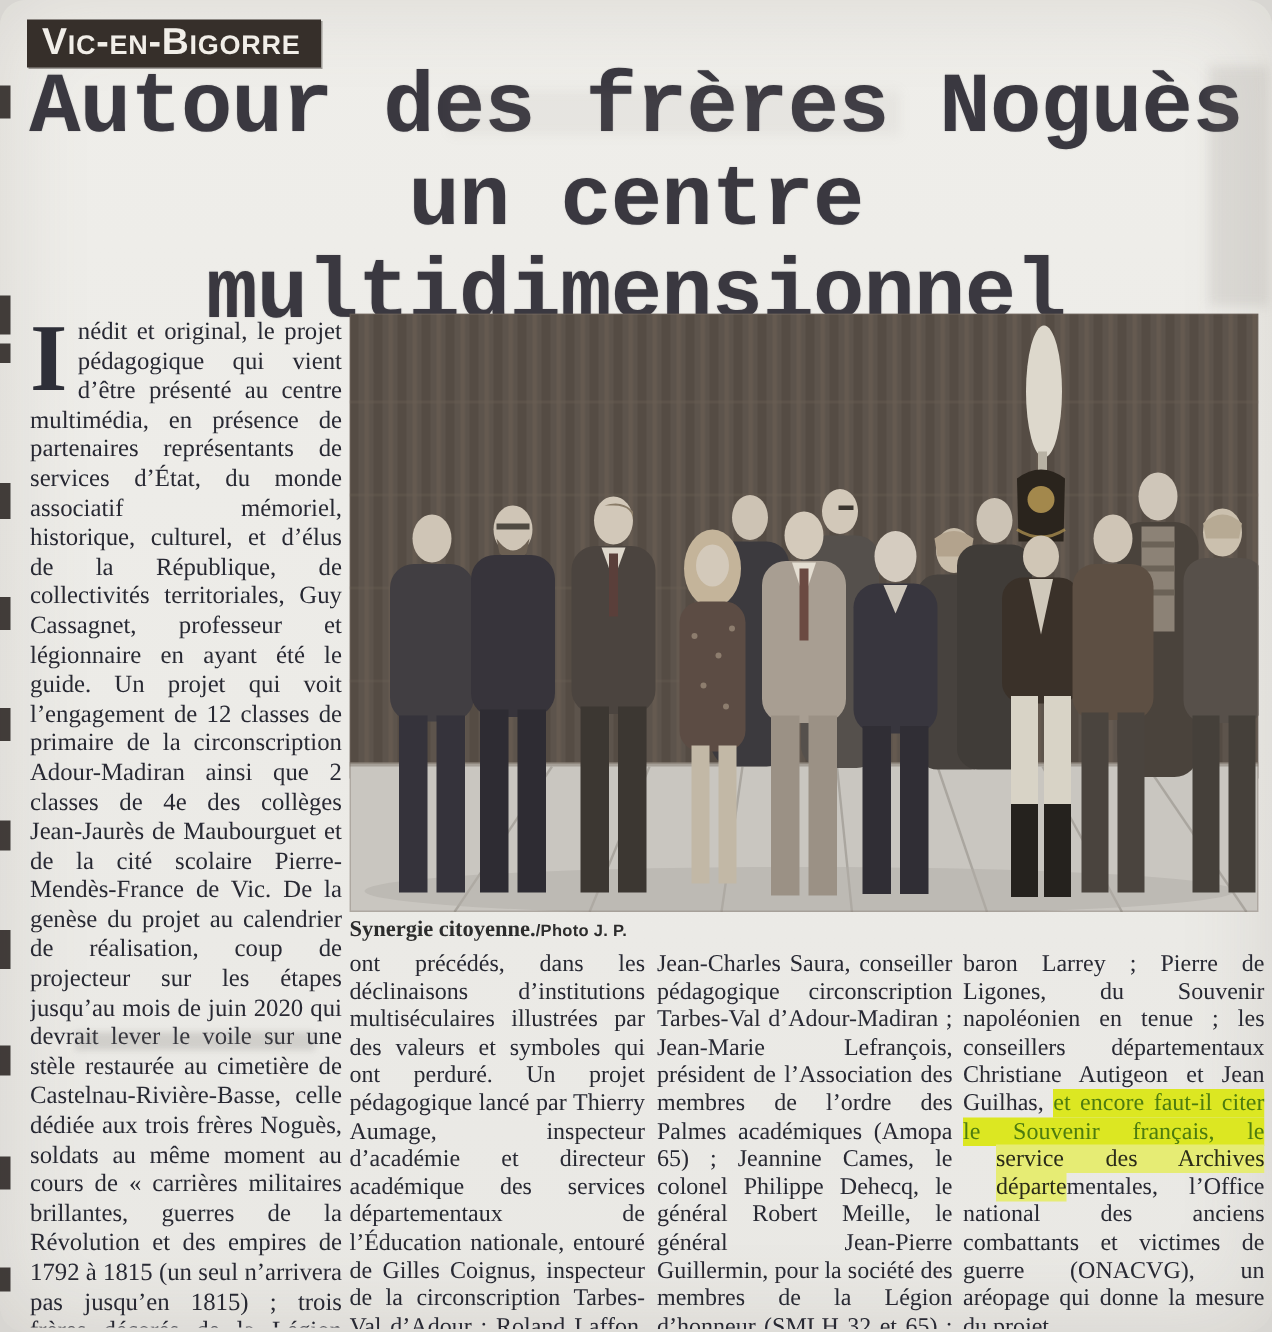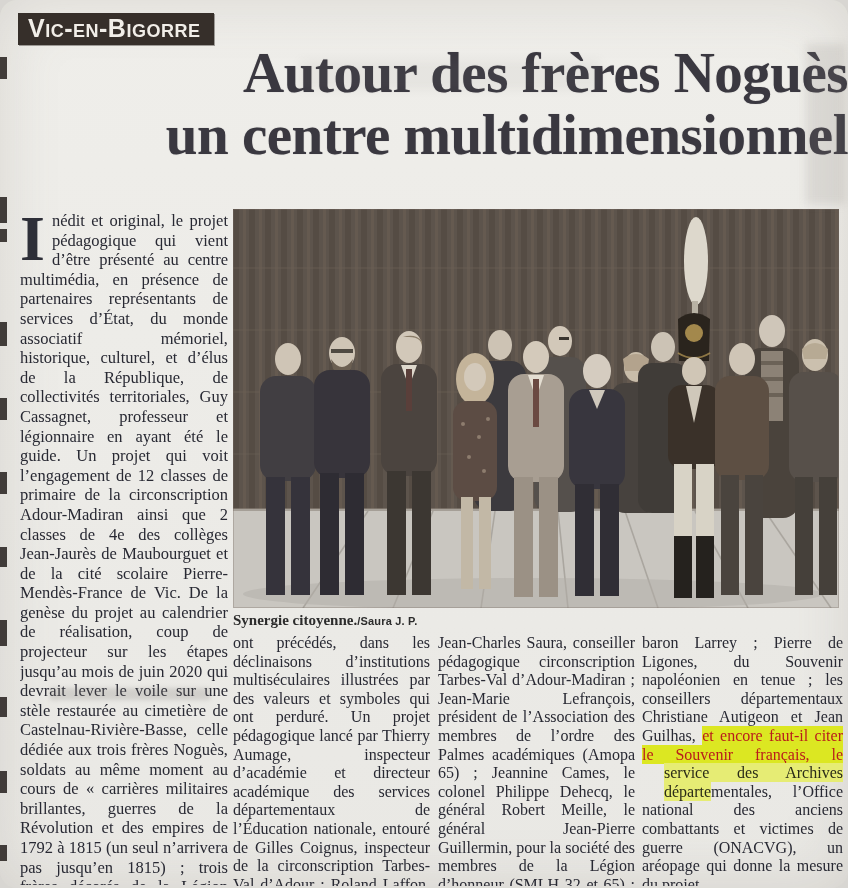--- a/index.html
+++ b/index.html
@@ -15,39 +15,39 @@
     position:absolute;left:18px;top:13px;
     background:#362f2a;color:#f1eee8;
     font-family:"Liberation Sans",sans-serif;font-weight:bold;
     font-variant:small-caps;letter-spacing:.5px;
     font-size:25px;line-height:26px;padding:2px 14px 4px 10px;
     box-shadow:1px 1px 0 rgba(40,35,30,.4);
   }
   
   .headline{
     position:absolute;left:0;top:42px;width:848px;margin:0;
-    text-align:right;font-family:Liberation Serif, serif;
+    text-align:center;font-family:Liberation Mono, monospace;
     font-weight:bold;font-size:57px;line-height:62px;letter-spacing:-.5px;
     color:#3a3840;text-shadow:0 0 1px rgba(60,56,64,.35);
   }
   
   .col{
     position:absolute;text-align:justify;color:#282933;
     font-family:"Liberation Serif",serif;font-size:16px;line-height:18.6px;
     overflow:hidden;hyphens:auto;
   }
   .col1{left:20px;top:211px;width:208px;height:674px;font-size:16.5px;line-height:19.6px;}
   .col2{left:233px;top:634px;width:197px;height:252px;}
   .col3{left:438px;top:634px;width:197px;height:252px;}
   .col4{left:642px;top:634px;width:201px;height:252px;}
   .dropcap{
     float:left;font-size:64px;line-height:50px;font-weight:bold;
     padding:3px 7px 0 0;color:#2e2f38;
   }
-  mark.hl{background:#dce722;color:#b91c1c;padding:1px 0;box-decoration-break:clone;-webkit-box-decoration-break:clone;}
+  mark.hl{background:#dce722;color:#4d7c0f;padding:1px 0;box-decoration-break:clone;-webkit-box-decoration-break:clone;}
   mark.hl2{background:#e6ec74;color:#2a2b18;padding:1px 0;box-decoration-break:clone;margin-left:22px;-webkit-box-decoration-break:clone;}
   .closing{text-align:left;margin-top:1px;}
   
   .photo{position:absolute;left:233px;top:209px;width:606px;height:399px;}
   .photo svg{display:block;}
   .caption{
     position:absolute;left:233px;top:611px;width:600px;
     font-family:"Liberation Sans",sans-serif;font-weight:bold;color:#2c2c2c;
   }
   .cap-main{font-size:15px;font-family:Liberation Serif, serif;}
@@ -215,21 +215,21 @@
             <rect x="562" y="268" width="18" height="118" fill="#45403a"></rect>
             <rect x="586" y="268" width="18" height="118" fill="#45403a"></rect>
           </g>
       </g>
 
       <rect x="0" y="0" width="606" height="399" fill="none" stroke="#7a7168" stroke-width="2" opacity=".35"></rect>
     </svg>
   </div>
 
   <div class="caption">
-    <span class="cap-main">Synergie citoyenne.</span><span class="cap-credit">/Saura J. P.</span>
+    <span class="cap-main">Synergie citoyenne.</span><span class="cap-credit">/Photo J. P.</span>
   </div>
 
   <div class="col col2">ont précédés, dans les déclinaisons d’institutions multiséculaires illustrées par des valeurs et symboles qui ont perduré. Un projet pédagogique lancé par Thierry Aumage, inspecteur d’académie et directeur académique des services départementaux de l’Éducation nationale, entouré de Gilles Coignus, inspecteur de la circonscription Tarbes-Val d’Adour ; Roland Laffon, conseiller pédagogique départemental arts plastiques ;</div>
   <div class="col col3">Jean-Charles Saura, conseiller pédagogique circonscription Tarbes-Val d’Adour-Madiran ; Jean-Marie Lefrançois, président de l’Association des membres de l’ordre des Palmes académiques (Amopa 65) ; Jeannine Cames, le colonel Philippe Dehecq, le général Robert Meille, le général Jean-Pierre Guillermin, pour la société des membres de la Légion d’honneur (SMLH 32 et 65) ; Jean Renault, président des Amis du</div>
 
   <div class="col col4">
     <span>baron Larrey ; Pierre de Ligones, du Souvenir napoléonien en tenue ; les conseillers départementaux Christiane Autigeon et Jean Guilhas, </span><mark class="hl">et encore faut-il citer le Souvenir français, le </mark><mark class="hl2">service des Archives départe</mark><span>mentales, l’Office national des anciens combattants et victimes de guerre (ONACVG), un aréopage qui donne la mesure du projet.</span>
     <div class="closing">Nous y reviendrons.</div>
     
   </div>

